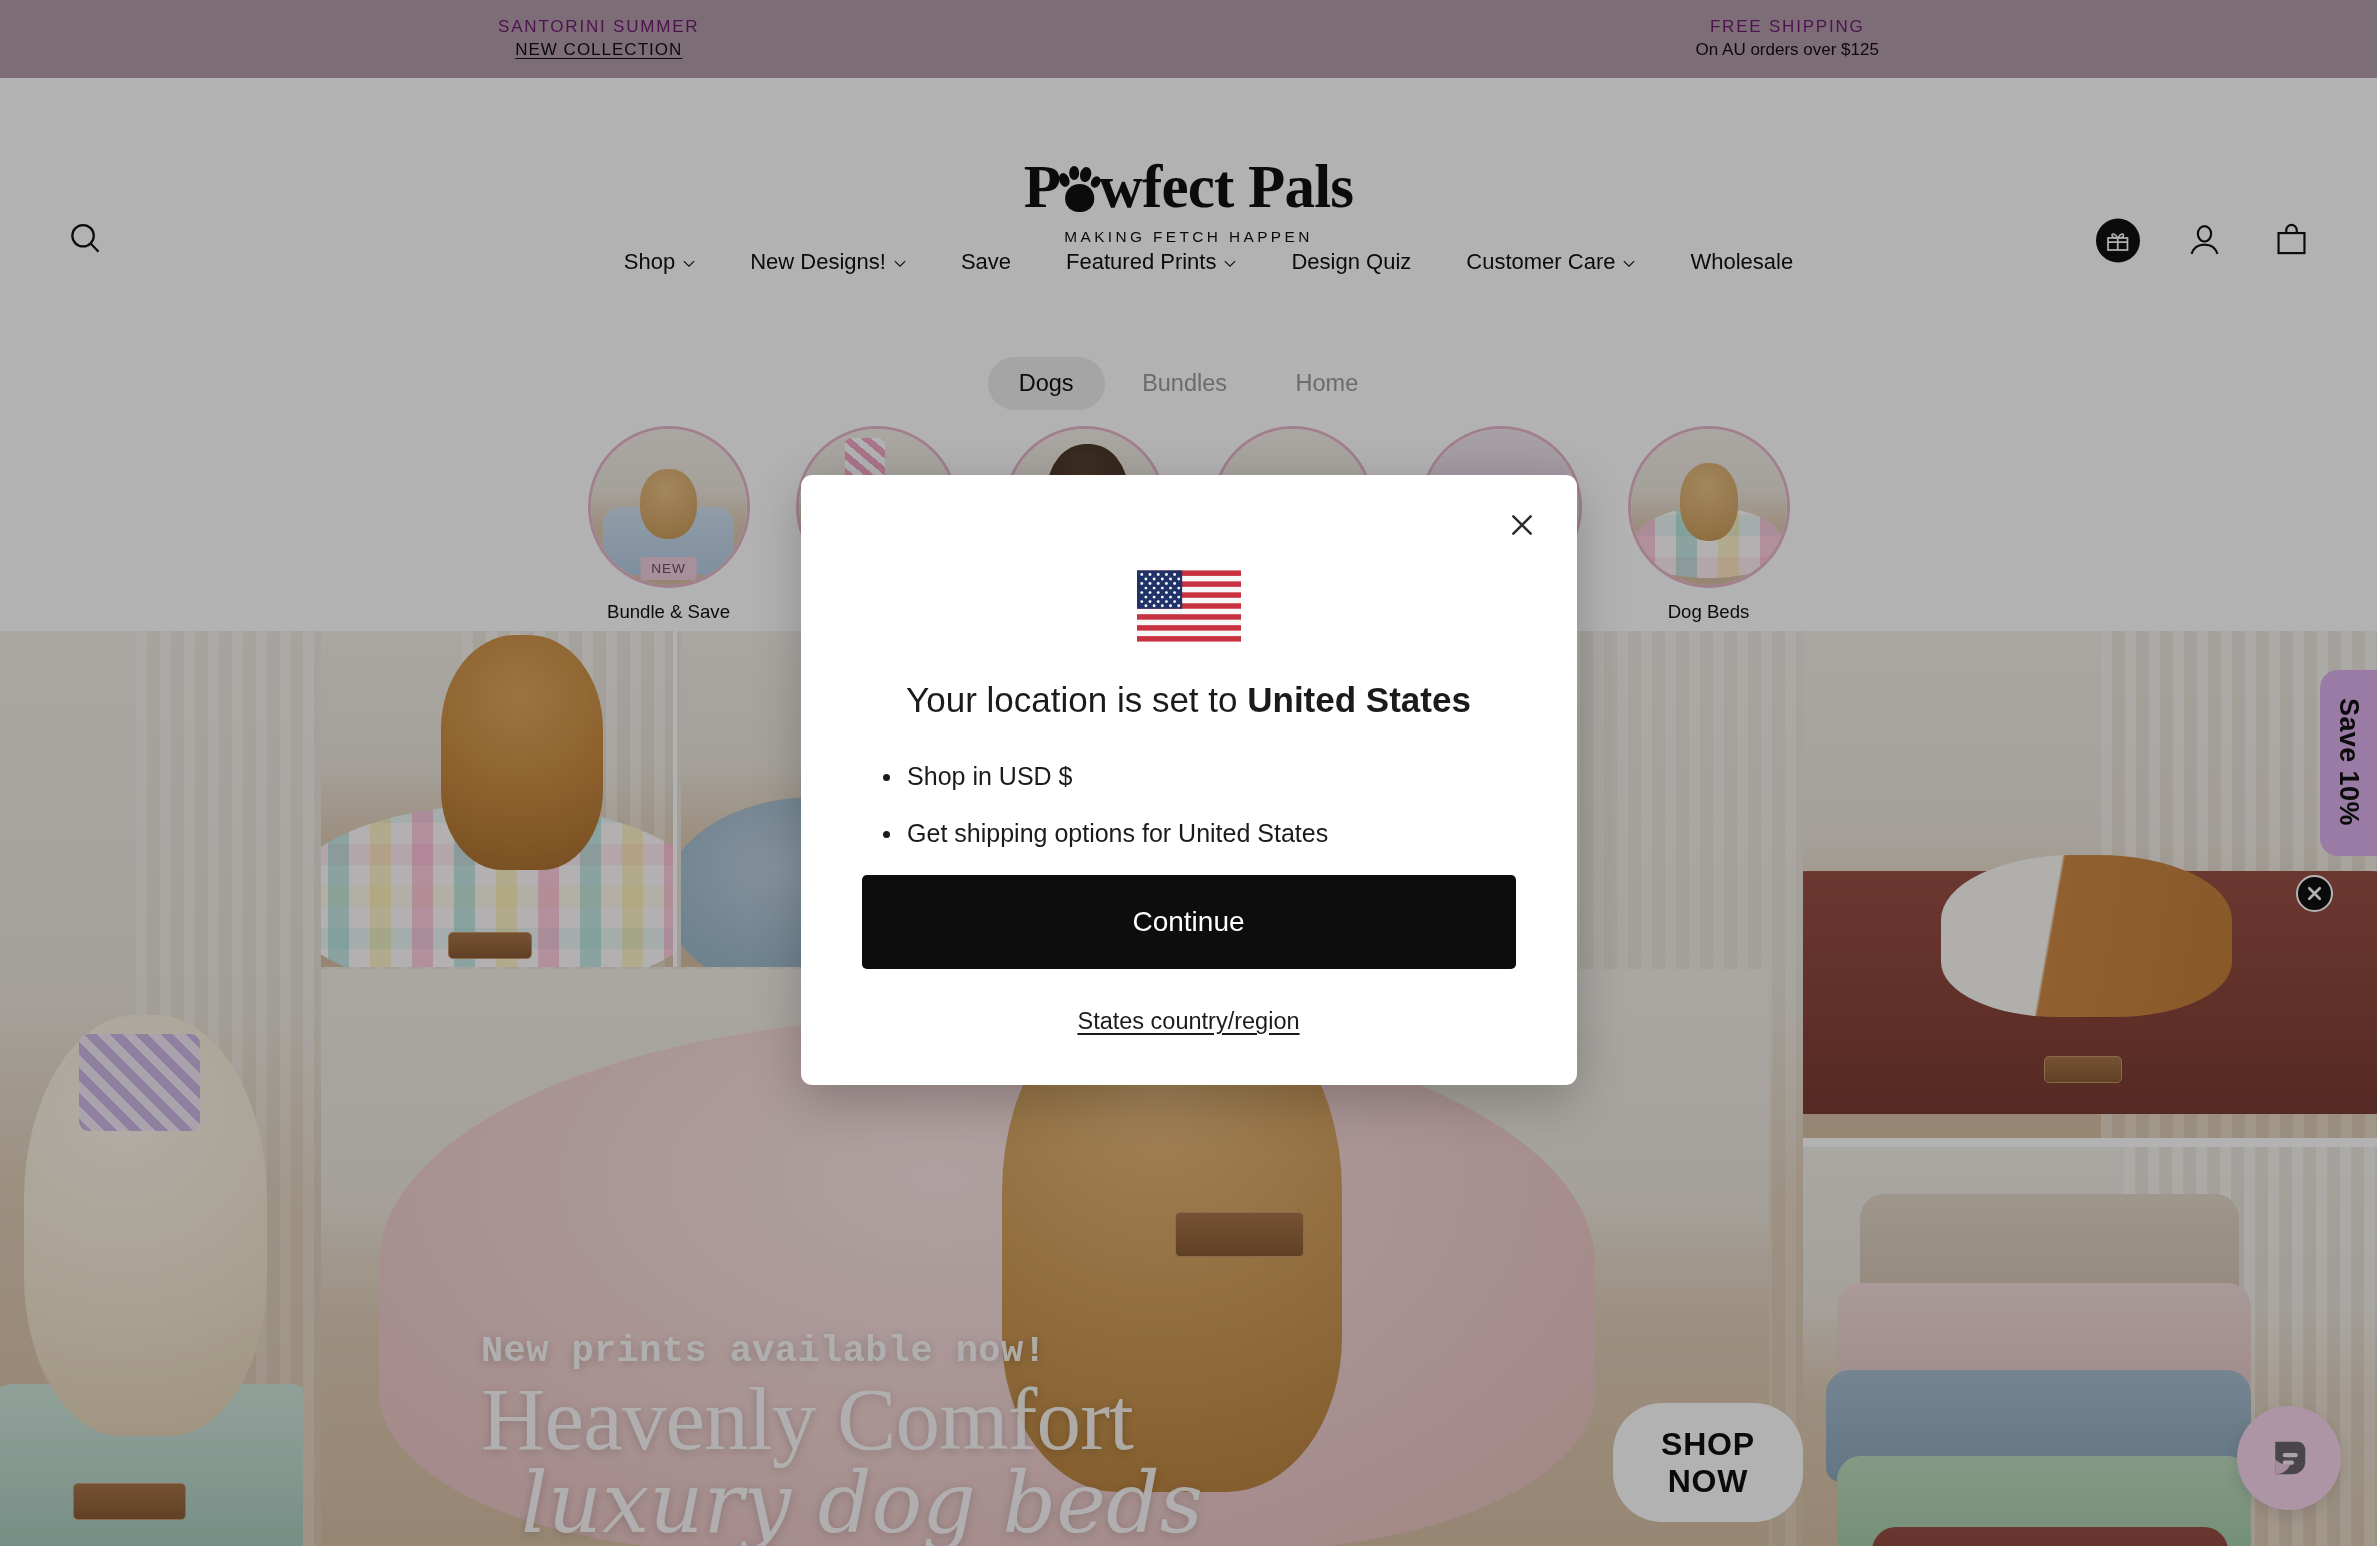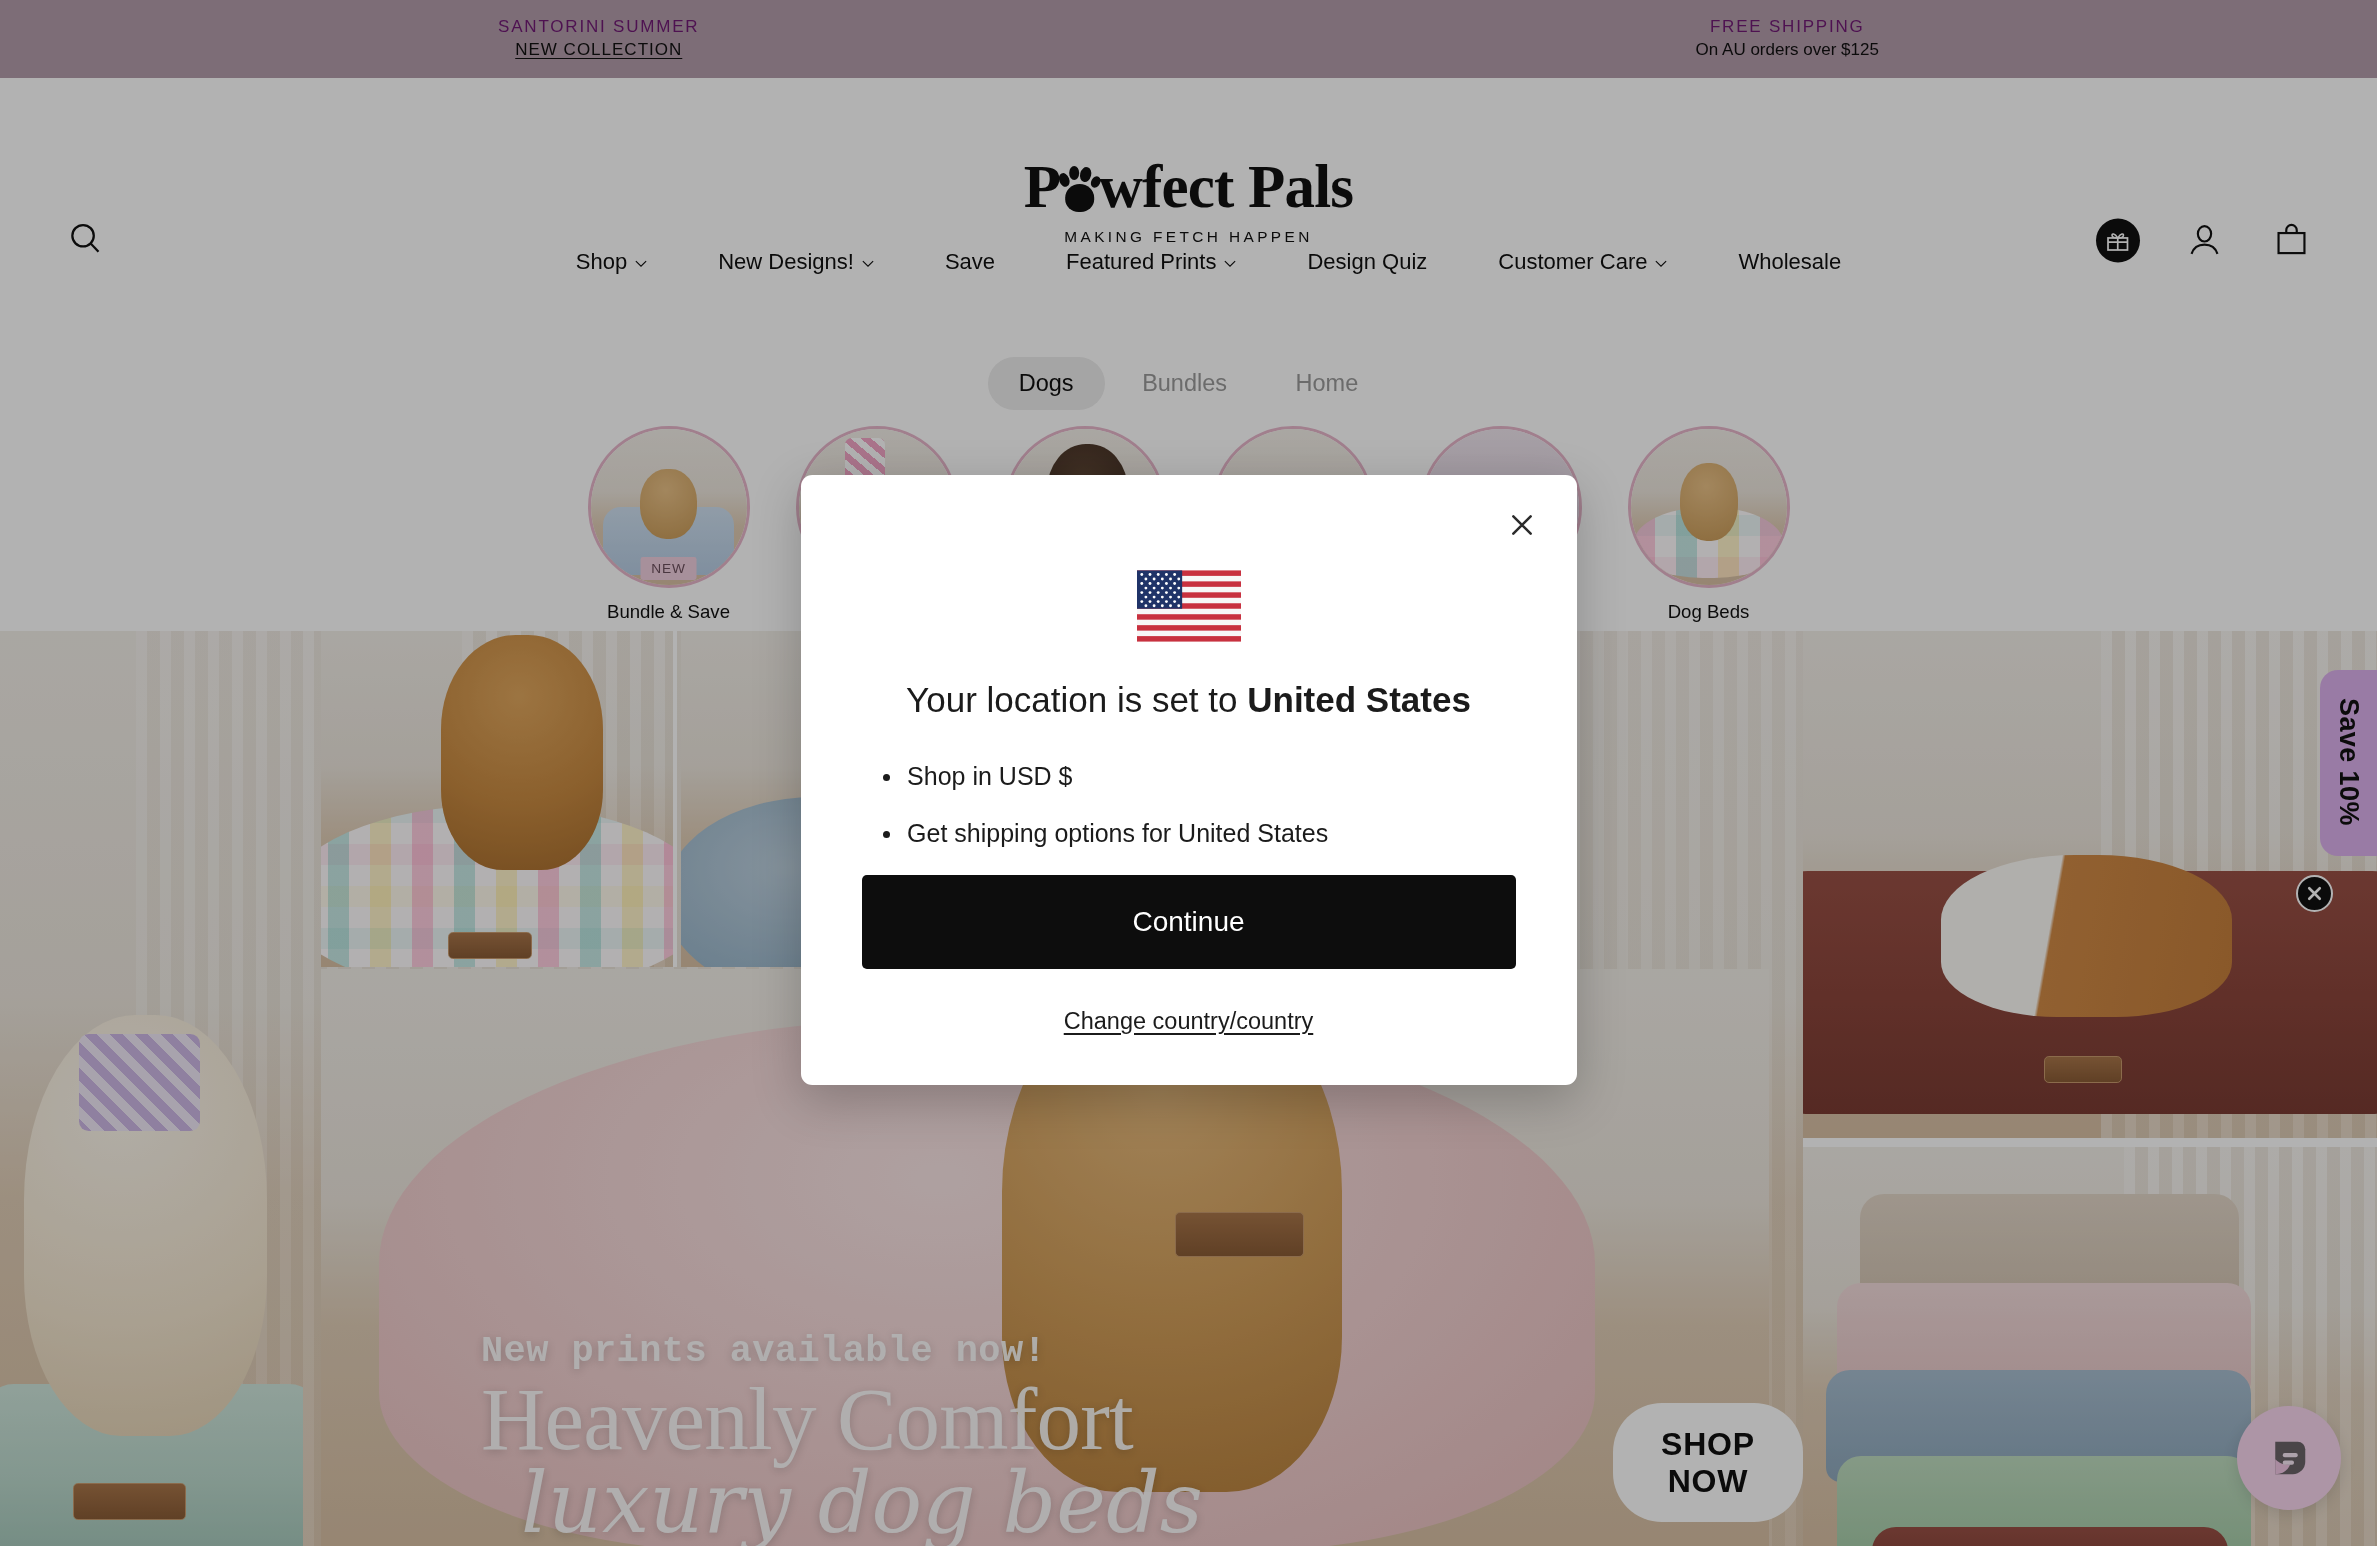--- a/index.html
+++ b/index.html
@@ -61,21 +61,21 @@
     display: flex; align-items: center; gap: 42px;
   }
   .icon-btn { width: 45px; height: 45px; border: none; background: none; cursor: pointer;
               display: flex; align-items: center; justify-content: center; }
   .gift-circle {
     width: 44px; height: 44px; border-radius: 50%; background: #111;
     display: flex; align-items: center; justify-content: center;
   }
   .nav {
     position: absolute; left: 0; right: 0; top: 158px;
-    display: flex; align-items: flex-end; justify-content: center; gap: 16px; margin-left: 40px;
+    display: flex; align-items: flex-end; justify-content: center; gap: 0; margin-left: 40px;
   }
   .nav-item {
     display: flex; align-items: center; gap: 8px; padding: 13px 27.5px;
     font-size: 22px; color: #111; cursor: pointer; white-space: nowrap;
   }
   .chev { display: inline-block; width: 12px; height: 7.3px; position: relative; top: 1.6px; }
 
   
   .cat-strip { position: relative; background: #fff; padding-top: 22.6px; z-index: 3; }
   .cat-tabs { display: flex; justify-content: center; align-items: center; gap: 6.5px; }
@@ -573,17 +573,17 @@
     <div class="modal-heading">
       <span>Your location is set to </span><b>United States</b>
     </div>
 
     <ul class="modal-list">
       <li>Shop in USD $</li>
       <li>Get shipping options for United States</li>
     </ul>
 
     <button class="continue-btn">Continue</button>
-    <a class="change-link">Change country/country</a>
+    <a class="change-link">States country/region</a>
   </div>
 
 </div>
 
 
 </body></html>

